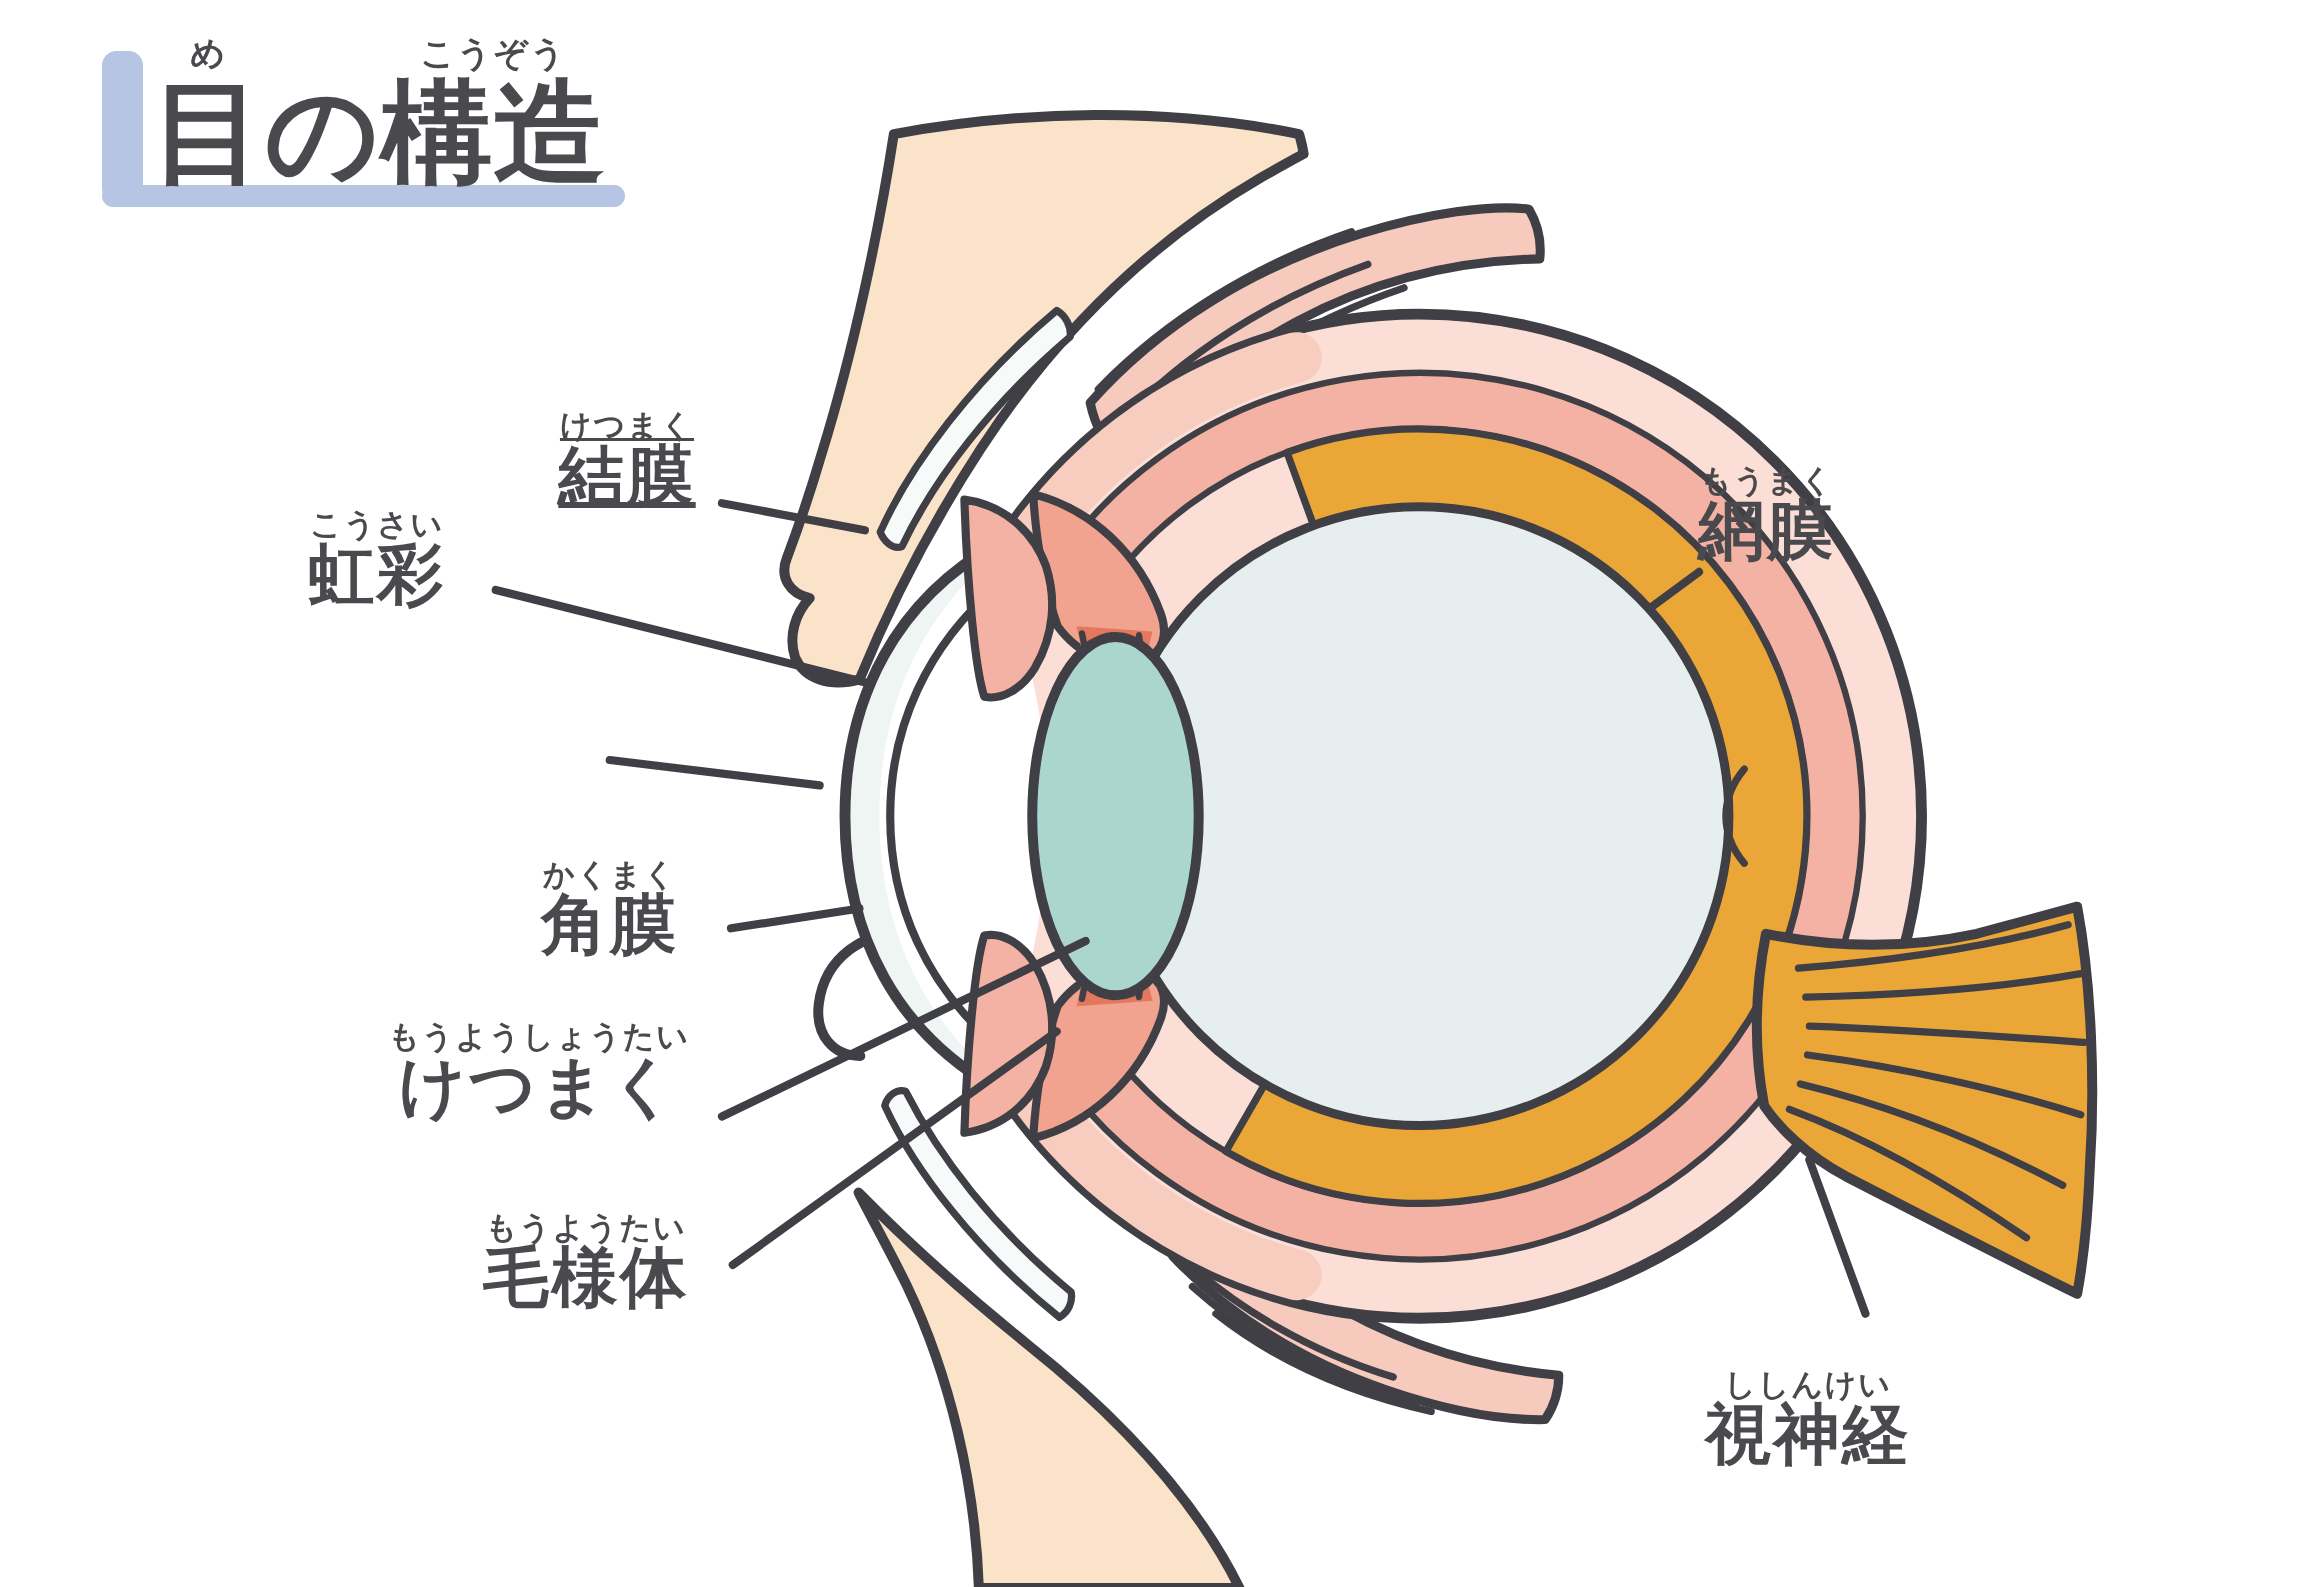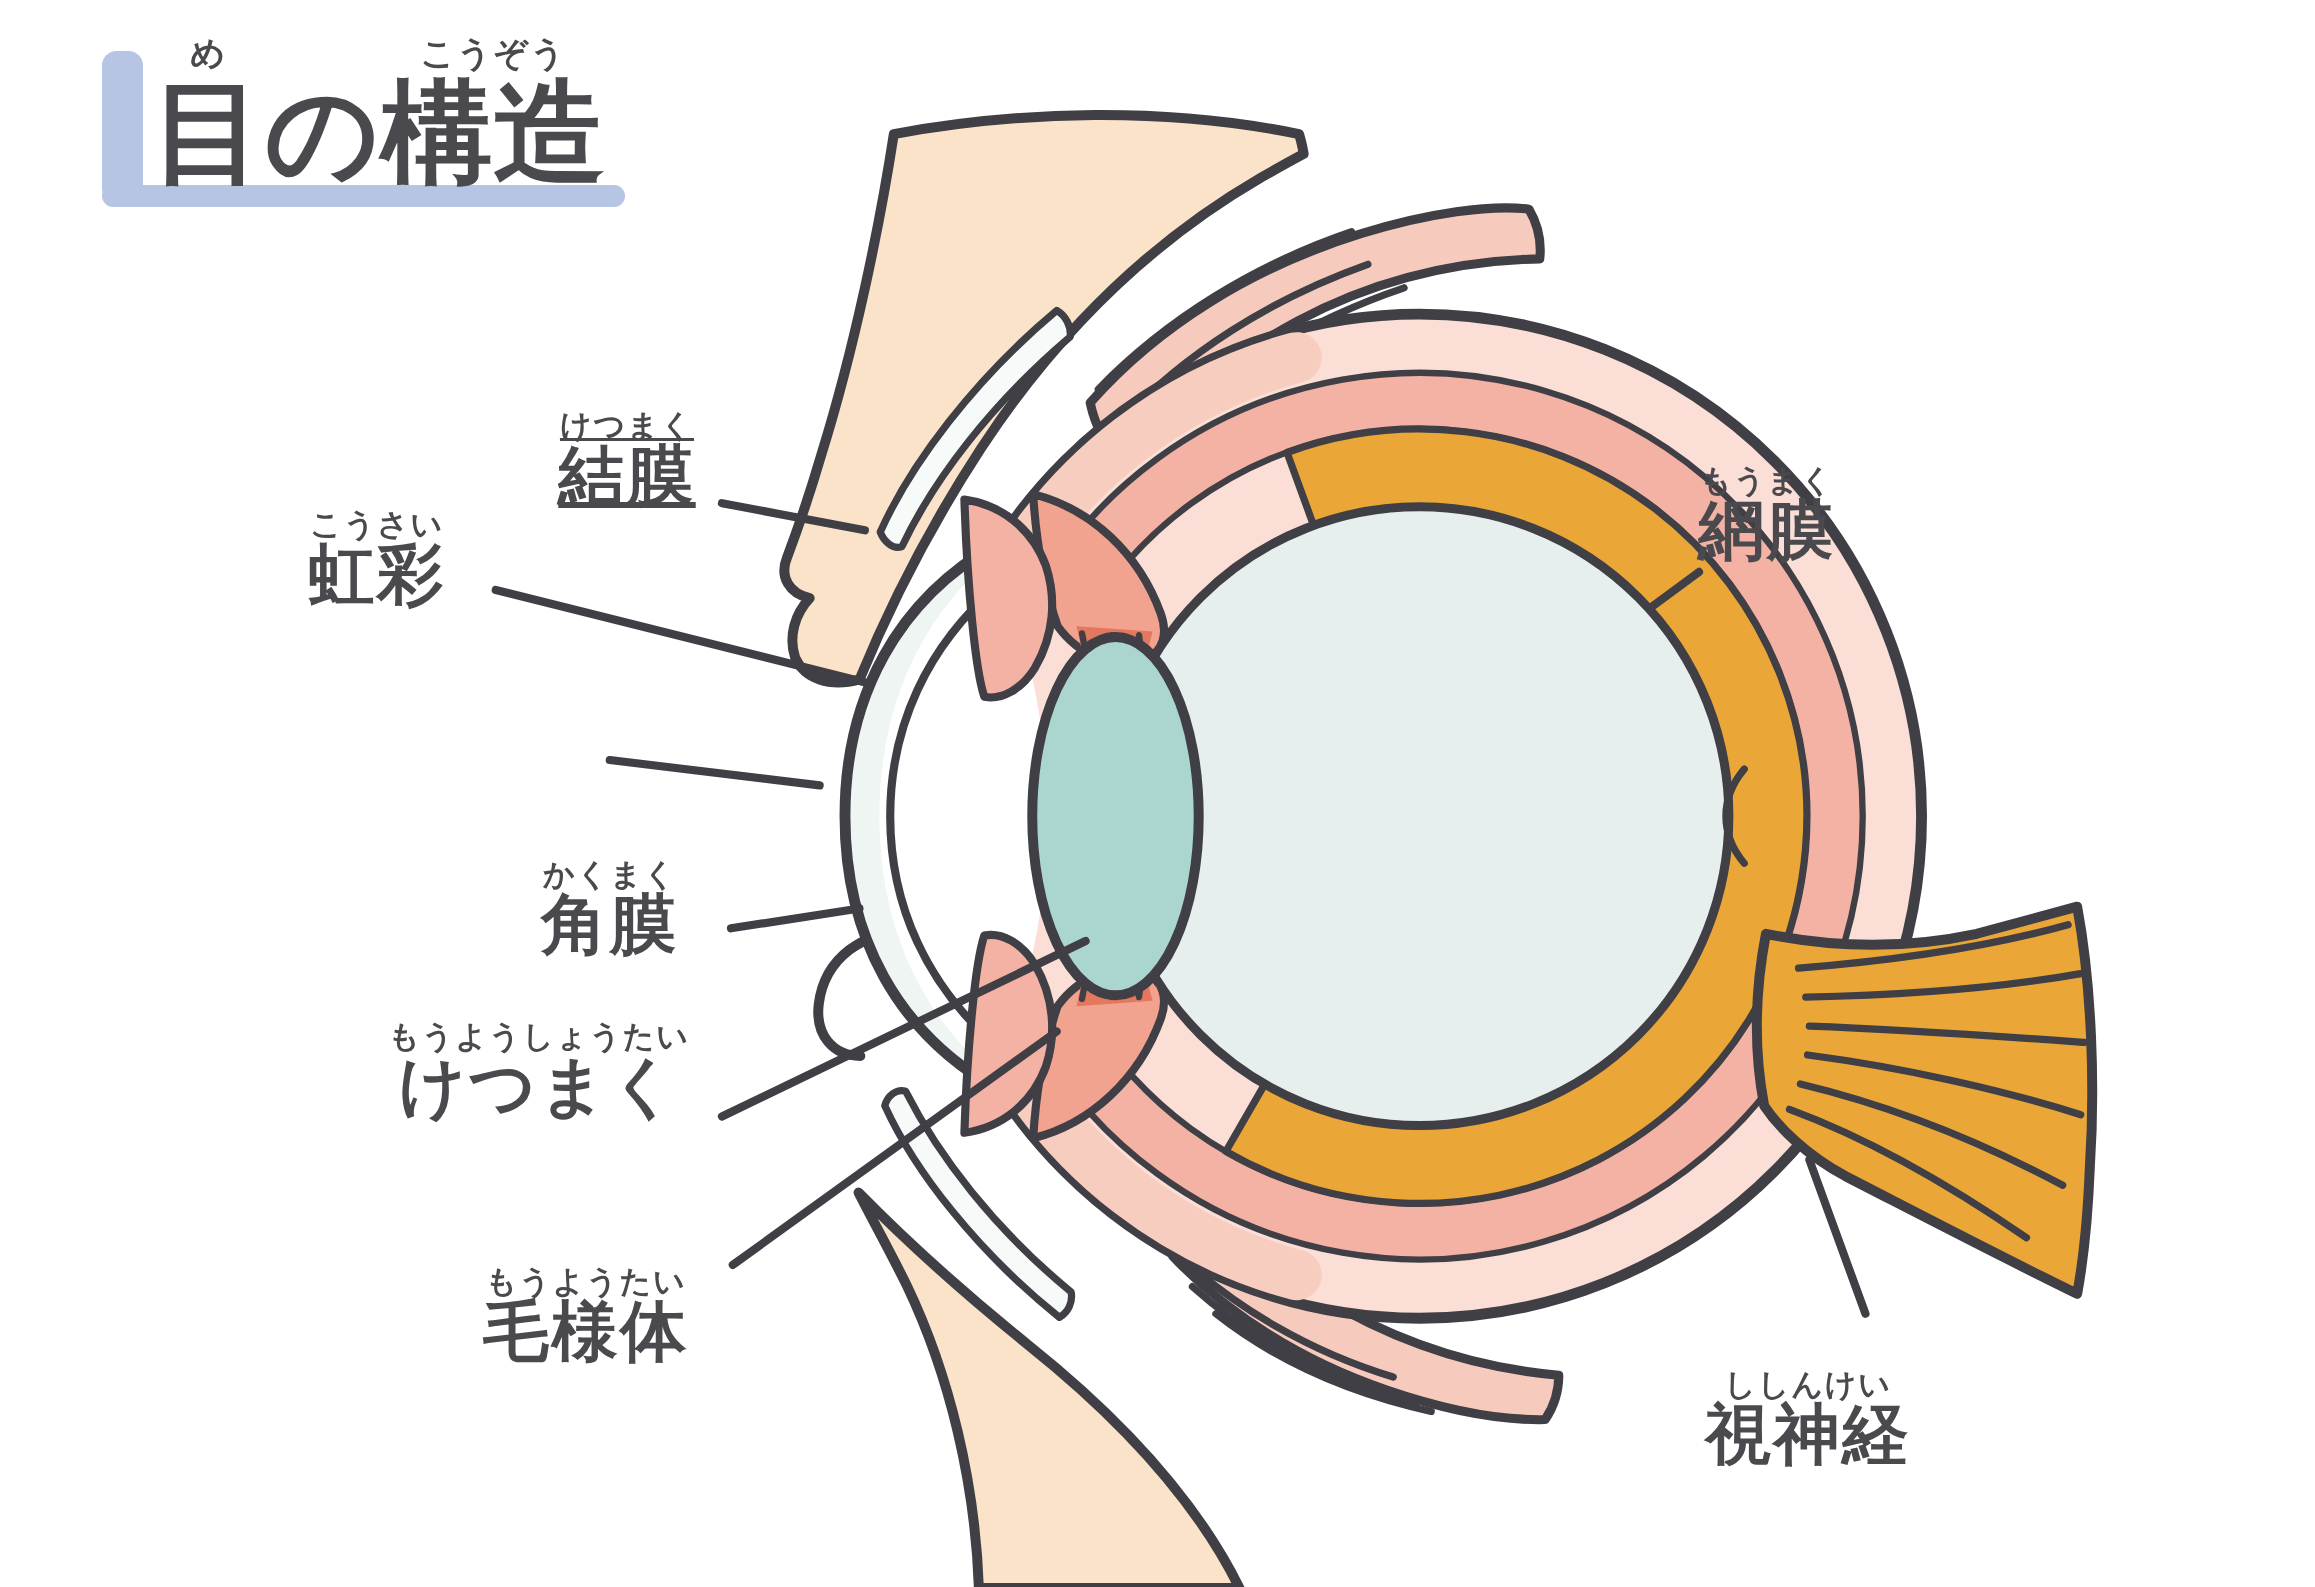--- a/index.html
+++ b/index.html
@@ -17,21 +17,21 @@
 
   
   .anno{position:absolute;text-align:center;transform:translateX(-50%);white-space:nowrap;}
   .anno .furi{display:block;font-size:31px;font-weight:900;letter-spacing:1.8px;line-height:33px;}
   .anno .main{display:block;font-size:66px;font-weight:900;letter-spacing:2.7px;line-height:1.02;}
   #anno-ketsumaku   {left:627px;  top:409px;text-decoration:underline;}
   #anno-kousai      {left:377px;  top:508px;}
   #anno-doukou      {left:511px;  top:678px;}
   #anno-kakumaku    {left:610px;  top:858px;}
   #anno-mouyoushoutai{left:539px; top:1020px;}
-  #anno-mouyoutai   {left:586px;  top:1265px;}
+  #anno-mouyoutai   {left:586px;  top:1211px;}
   #anno-moumaku     {left:1767px; top:464px;text-align:center;}
   #anno-shishinkei  {left:1808px; top:1368px;}
 </style>
 </head>
 <body>
 
 <div class="stage">
 
   <svg class="scene" viewBox="0 0 2560 1755">
     <g stroke="#3f3f45" stroke-linecap="round" stroke-linejoin="round" fill="none">

